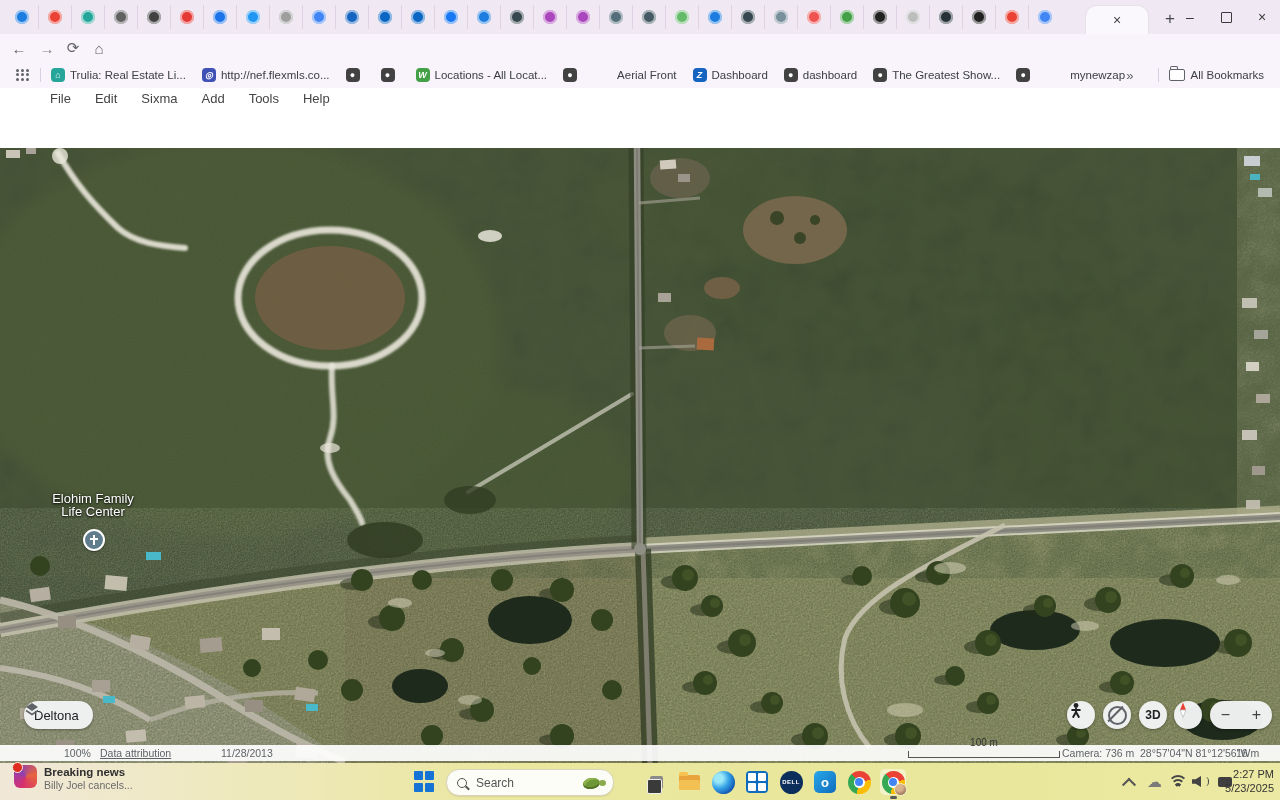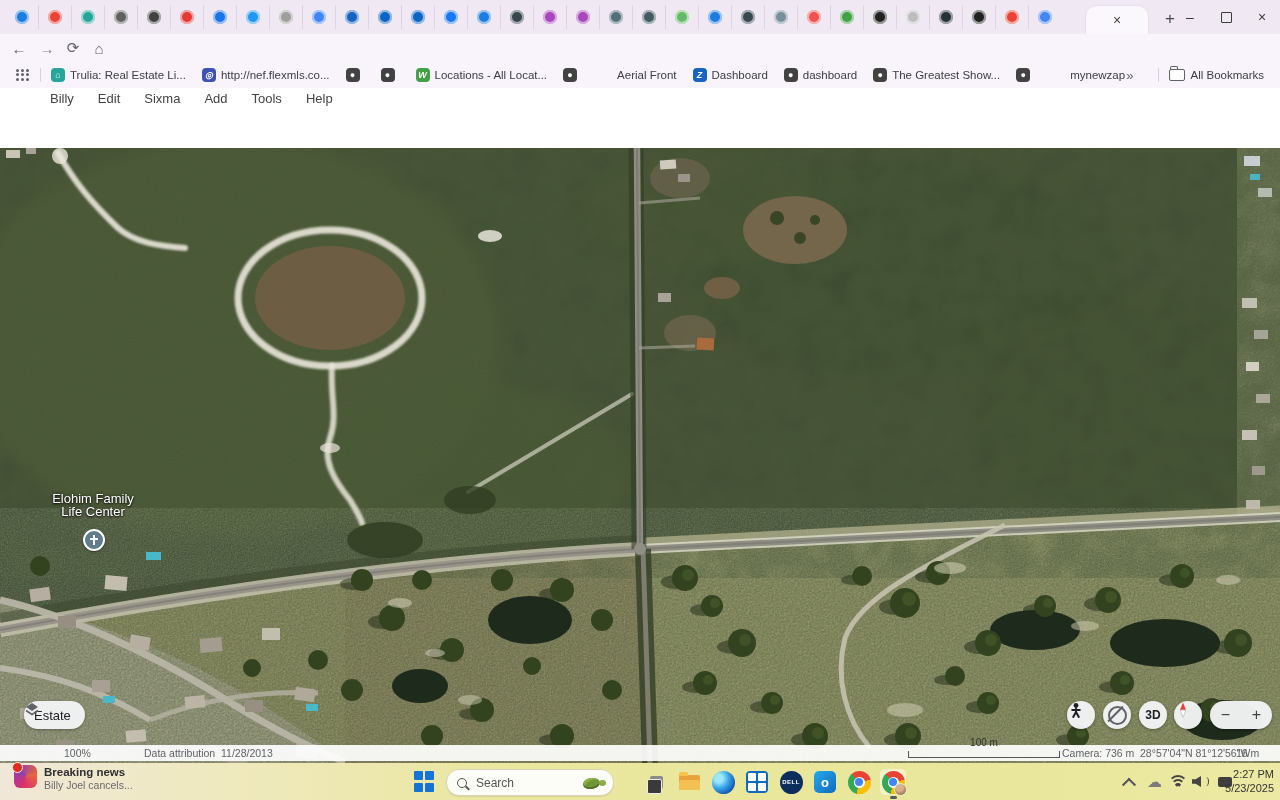--- a/index.html
+++ b/index.html
@@ -104,21 +104,21 @@
             display:flex;align-items:center;justify-content:space-around;box-shadow:0 1px 3px rgba(0,0,0,.35);
             font-size:16px;color:#3c4043;}
   .orbit{width:15px;height:15px;border:2px solid #5f6368;border-radius:50%;position:relative;}
   .orbit:after{content:"";position:absolute;width:21px;height:2px;background:#5f6368;transform:rotate(-45deg);top:5.5px;left:-5px;}
   
   .statusbar{position:absolute;left:0;right:0;bottom:2px;height:16px;background:rgba(255,255,255,.92);
              font-size:10.5px;color:#5f6368;}
   .statusbar span{position:absolute;line-height:16px;white-space:nowrap;}
   .sb-google{left:12px;font-size:13px;font-weight:bold;color:#6d28d9;letter-spacing:-.5px;margin-top:36px;}
   .sb-zoom{left:64px;}
-  .sb-attr{left:100px;margin-left:44px;}
+  .sb-attr{left:100px;text-decoration:underline;}
   .sb-date{left:182px;padding-left:39px;}
   .scalebar{position:absolute;left:908px;bottom:3px;width:150px;height:6px;border:1px solid #555;border-top:none;}
   .scalelabel{position:absolute;left:0;right:0;bottom:6px;text-align:center;font-size:10px;color:#333;line-height:1;}
   .sb-cam{left:1062px;}
   .sb-coord{left:1140px;}
   .sb-elev{left:1236px;}
   
   .watermark{position:absolute;left:2px;top:744px;font-size:27px;color:rgba(75,75,75,.8);letter-spacing:1px;
              text-shadow:0 0 2px rgba(255,255,255,.9),1px 1px 0 rgba(255,255,255,.6);z-index:6;pointer-events:none;}
   
@@ -463,21 +463,21 @@
       <span class="morebm">»</span>
       <span class="bookdiv"></span>
       <span class="folderico"></span>
       <span class="allbm">All Bookmarks</span>
     </div>
   </div>
 
   <div class="eheader">
     <div class="emenu">
 
-    <span>Billy</span>
+    <span>File</span>
         <span>Edit</span>
         <span>Sixma</span>
         <span>Add</span>
         <span>Tools</span>
         <span>Help</span>
       </div>
     <div class="elogo"></div>
     <div class="esearch">
       <span class="mag"></span>
       <span class="esearchtext">Sixma Rd, Deltona, FL</span>
@@ -853,21 +853,21 @@
     </div>
     <div class="church">
         <i></i>
       </div>
 
     <div class="layers-pill">
       <svg width="16" height="16">
           <path d="M8 2 L14 6 L8 10 L2 6 Z" fill="#5f6368"></path>
           <path d="M2 9.5 L8 13.5 L14 9.5" stroke="#5f6368" fill="none" stroke-width="1.6"></path>
         </svg>
-      <span>Estate</span>
+      <span>Deltona</span>
     </div>
 
     <div class="mctl" style="left:1067px">
       <svg width="18" height="18">
           <circle cx="9" cy="4.5" r="2.4" fill="#202124"></circle>
           <g stroke="#202124" stroke-width="2" stroke-linecap="round">
             <path d="M9 7.5 L9 11"></path>
             <path d="M9 11 L6.2 16"></path>
             <path d="M9 11 L11.8 16"></path>
             <path d="M5.2 9 L12.8 9"></path>

